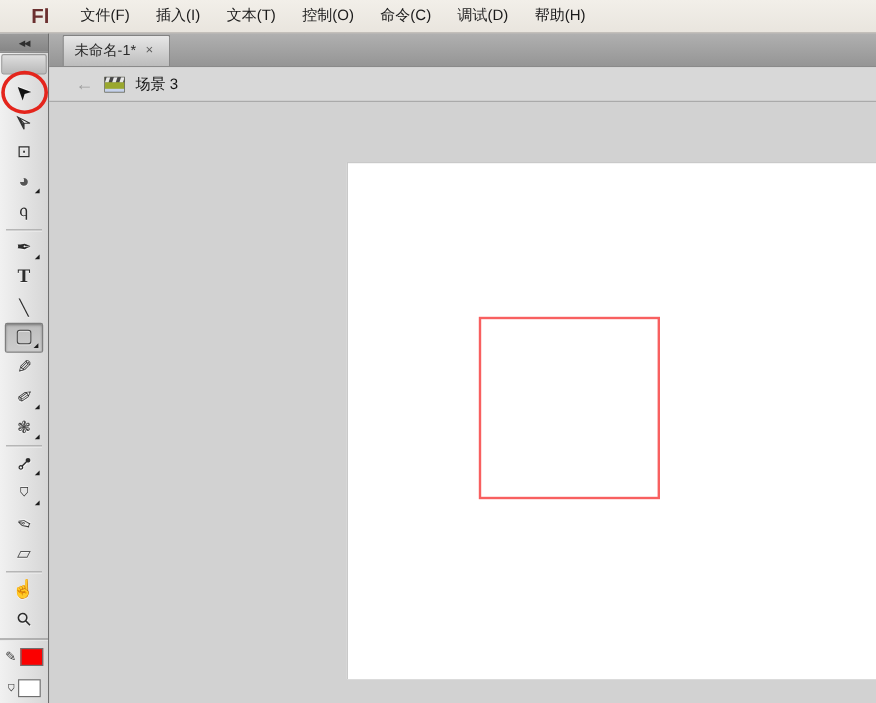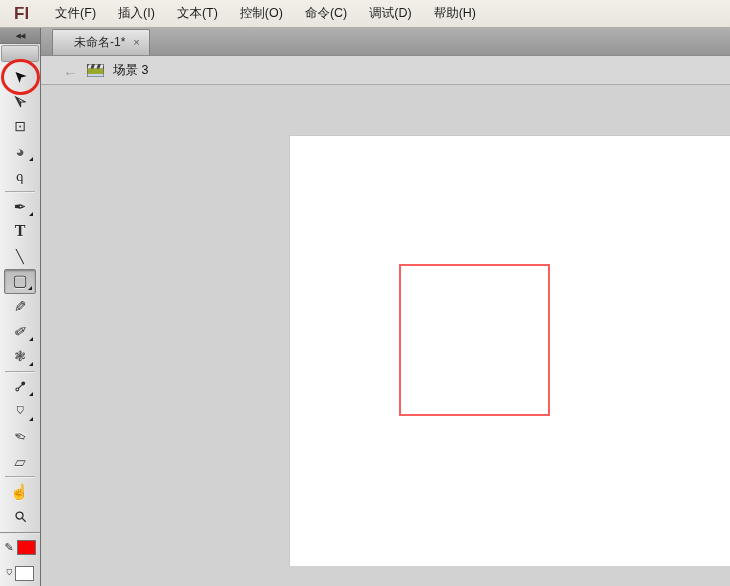--- a/index.html
+++ b/index.html
@@ -13,21 +13,21 @@
 
   
   .menubar{
     height:28px;display:flex;align-items:center;
     background:linear-gradient(#f2efe9,#e9e5de);
     border-bottom:1px solid #b3afa7;
     box-sizing:border-box;
   }
   .app-logo{
     font-weight:bold;font-size:17px;color:#6b2f2f;
-    padding:0 15px 0 14px;letter-spacing:0px;
+    padding:0 15px 0 14px;letter-spacing:0px;margin-left:12px;
   }
   .menu-items{display:flex;align-items:center;height:100%;}
   .menu-item{
     font-size:12.5px;color:#1b1b1b;padding:18px 11px;height:100%;
     display:flex;align-items:center;cursor:default;white-space:nowrap;
   }
 
   
   .main{display:flex;height:558px;}
 
@@ -105,21 +105,21 @@
     border-bottom:1px solid #8a8a8a;display:flex;align-items:flex-end;
     box-sizing:border-box;
   }
   .doc-tab{
     margin-left:11px;height:25px;min-width:70px;padding:0 9px;
     background:linear-gradient(#e7e7e7,#bcbcbc);
     border:1px solid #828282;border-bottom:none;
     border-radius:2px 2px 0 0;
     display:flex;align-items:center;gap:8px;cursor:pointer;
   }
-  .doc-tab .tab-title{font-size:12px;color:#2a2a2a;white-space:nowrap;margin-left:12px;}
+  .doc-tab .tab-title{font-size:12px;color:#2a2a2a;white-space:nowrap;}
   .doc-tab .tab-close{font-size:11px;color:#5a5a5a;cursor:pointer;line-height:1;}
 
   .editbar{
     height:29px;background:#d8d8d8;border-bottom:1px solid #aaa;
     display:flex;align-items:center;box-sizing:border-box;padding-left:22px;gap:9px;
   }
   .back-arrow{font-size:15px;font-weight:bold;color:#9e9e9e;cursor:pointer;line-height:1;}
   .scene-icon{display:inline-flex;}
   .scene-label{font-size:12.5px;color:#141414;}
 

